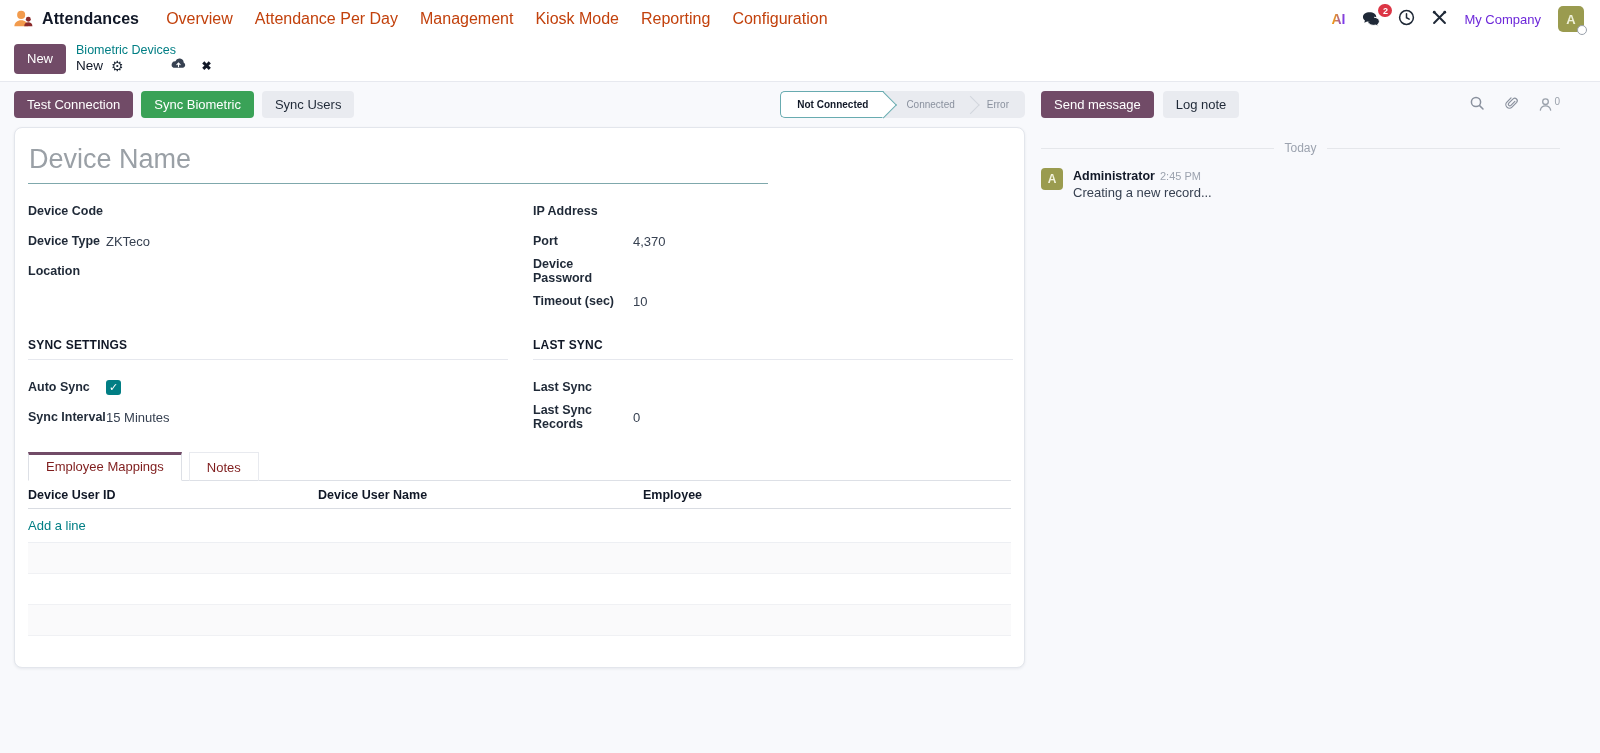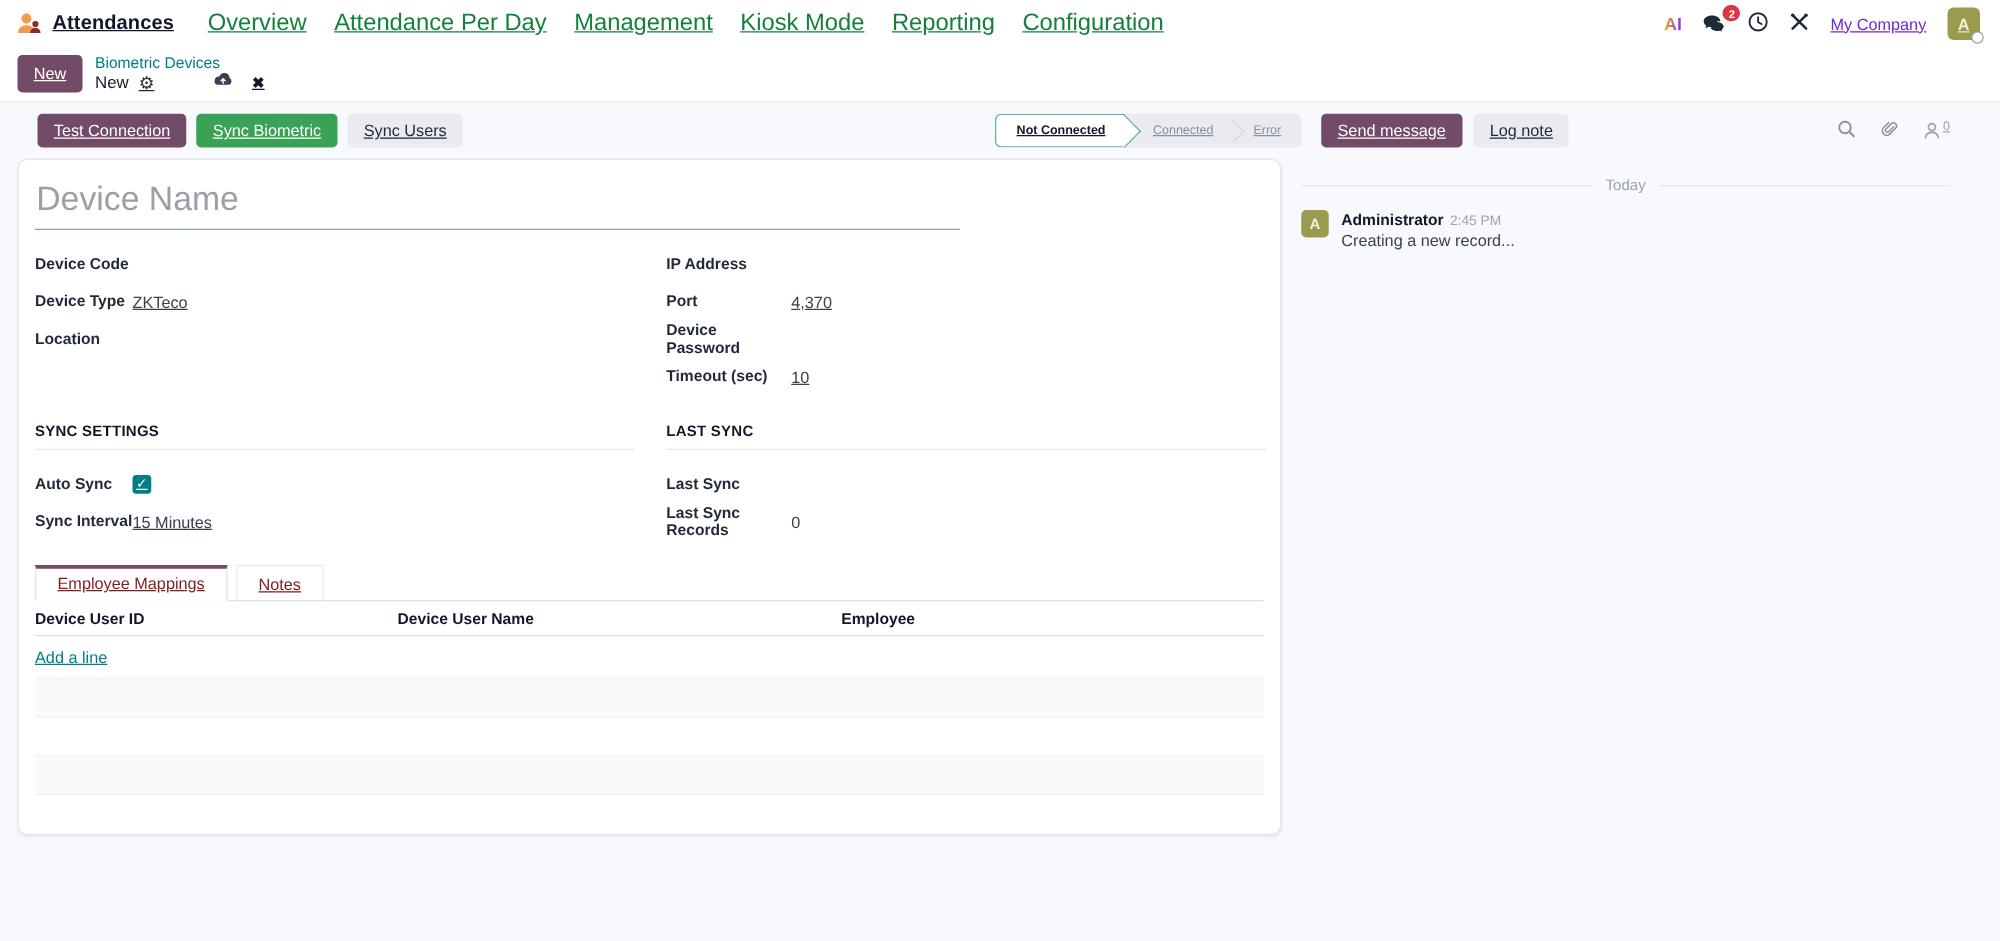--- a/index.html
+++ b/index.html
@@ -3,29 +3,29 @@
 <meta charset="utf-8">
 <style>
   * { margin:0; padding:0; box-sizing:border-box; }
   html,body { width:1600px; height:753px; overflow:hidden; }
   body {
     font-family:"Liberation Sans", sans-serif;
     background:#f8f9fc;
     color:#111827;
     font-size:13px;
   }
-  .clickable { cursor:pointer;text-decoration:underline; }
+  .clickable { cursor:pointer; }
 
   
   .navbar{ height:38px; background:#fff; display:flex; align-items:center; justify-content:space-between; padding:0 12px; }
   .nav-left{ display:flex; align-items:center; }
   .app-icon{ width:22px; height:22px; margin-right:8px; display:inline-flex; }
   .brand{ font-size:16px; font-weight:700; margin-right:16px; letter-spacing:.1px; }
   .menus{ display:flex; align-items:center; }
-  .menu-item{ font-size:19px; color:#15803d; padding:6px 11px; border-radius:4px; }
+  .menu-item{ font-size:16px; color:#c2410c; padding:6px 11px; border-radius:4px; }
   .nav-right{ display:flex; align-items:center; gap:17px; padding-right:4px; }
   .ai-icon{ font-weight:800; font-size:14px; background:linear-gradient(100deg,#f59e0b 20%,#7c3aed 85%); -webkit-background-clip:text; background-clip:text; color:transparent; }
   .icon-msg{ position:relative; display:inline-flex; }
   .badge{ position:absolute; top:-7px; right:-11px; background:#dc3545; color:#fff; font-size:9px; font-weight:700; border-radius:9px; padding:1.5px 4.5px; }
   .company{ font-size:13px; color:#6d28d9; }
   .avatar{ width:26px; height:26px; border-radius:5px; background:#9a9b4f; color:#eef0d8; font-size:13px; font-weight:600; display:flex; align-items:center; justify-content:center; position:relative; }
   .status-dot{ position:absolute; right:-3px; bottom:-3px; width:10px; height:10px; border-radius:50%; background:#fff; border:1.5px solid #9aa1ab; }
 
   
   .breadcrumb-bar{ display:flex; align-items:center; padding:5px 14px 7px; border-bottom:1px solid #e7e9ef; background:#fff; }
@@ -37,21 +37,21 @@
   .bc-col{ display:flex; flex-direction:column; justify-content:center; }
   .bc-parent{ color:#017e84; font-size:12.5px; line-height:14px; text-decoration:none; }
   .bc-line2{ display:flex; align-items:center; font-size:13.5px; line-height:17px; }
   .bc-current{ color:#111827; }
   .gear{ margin-left:8px; font-size:14px; color:#1f2937; line-height:14px; }
   .save-icons{ display:flex; align-items:center; gap:15px; margin-left:46px; }
   .discard{ font-size:12px; font-weight:700; color:#111827; line-height:12px; }
 
   
   .action-row{ display:flex; align-items:center; padding:9px 14px 9px 14px; }
-  .zone-left{ width:1011px; flex:none; display:flex; align-items:center; gap:8px;margin-left:16px; }
+  .zone-left{ width:1011px; flex:none; display:flex; align-items:center; gap:8px; }
   .statusbar{ margin-left:auto; display:flex; background:#e9ebf0; border-radius:5px; height:27px; }
   .step{ position:relative; display:flex; align-items:center; padding:0 16px; font-size:10px; color:#8a919e; }
   .step span{ position:relative; z-index:3; }
   .step.active{ background:#fff; border:1px solid #68abb0; border-right:none; border-radius:5px 0 0 5px; color:#111827; font-weight:600; z-index:2; }
   .step.active::after{ content:""; position:absolute; right:-9px; top:50%; width:18px; height:18px;
     transform:translateY(-50%) rotate(45deg); border-top:1px solid #68abb0; border-right:1px solid #68abb0; background:#fff; z-index:1; }
   .step.divided::after{ content:""; position:absolute; right:-6px; top:50%; width:12px; height:12px;
     transform:translateY(-50%) rotate(45deg); border-top:1px solid #d2d6dd; border-right:1px solid #d2d6dd; }
   .step.after-arrow{ padding-left:22px; }
   .zone-right{ flex:1; display:flex; align-items:center; gap:9px; margin-left:16px; }
@@ -78,21 +78,21 @@
   .checkbox{ width:15px; height:15px; background:#017e84; border-radius:3px; color:#fff; font-size:11px;
     line-height:15px; text-align:center; }
 
   .tabs{ display:flex; margin-top:20px; border-bottom:1px solid #dde0e6; }
   .tab{ padding:7px 17px 6px; font-size:13px; color:#7f1d1d; margin-bottom:-1px; }
   .tab.active{ background:#fff; border:1px solid #dde0e6; border-top:3px solid #714B67; border-bottom:1px solid #fff; padding-top:4px; }
   .tab.inactive{ border:1px solid #e8eaef; border-bottom:none; margin-left:7px; }
 
   .thead{ display:flex; padding:7px 0 6px; border-bottom:1px solid #d9dce2; }
   .th{ font-size:12.5px; font-weight:700; color:#111827; }
-  .th1{ width:290px; } .th2{ width:355px; } .th3{ flex:1; }
+  .th1{ width:290px; } .th2{ width:325px; } .th3{ flex:1; }
   .add-line{ font-size:13px; color:#017e84; padding:9px 0; border-bottom:1px solid #edeff3; }
   .erow{ height:31px; border-bottom:1px solid #f0f1f4; }
   .erow.alt{ background:#fafafb; }
   .erow.tall{ height:40px; border-bottom:none; }
 
   .chatter{ flex:1; padding:0 26px 0 16px; }
   .day-divider{ display:flex; align-items:center; gap:10px; margin-top:14px; color:#9ca3af; font-size:12px; }
   .day-divider .line{ flex:1; height:1px; background:#e5e7eb; }
   .message{ display:flex; margin-top:13px; gap:10px; }
   .msg-avatar{ width:22px; height:22px; border-radius:4px; background:#9a9b4f; color:#f2f2dd; font-size:12px;

